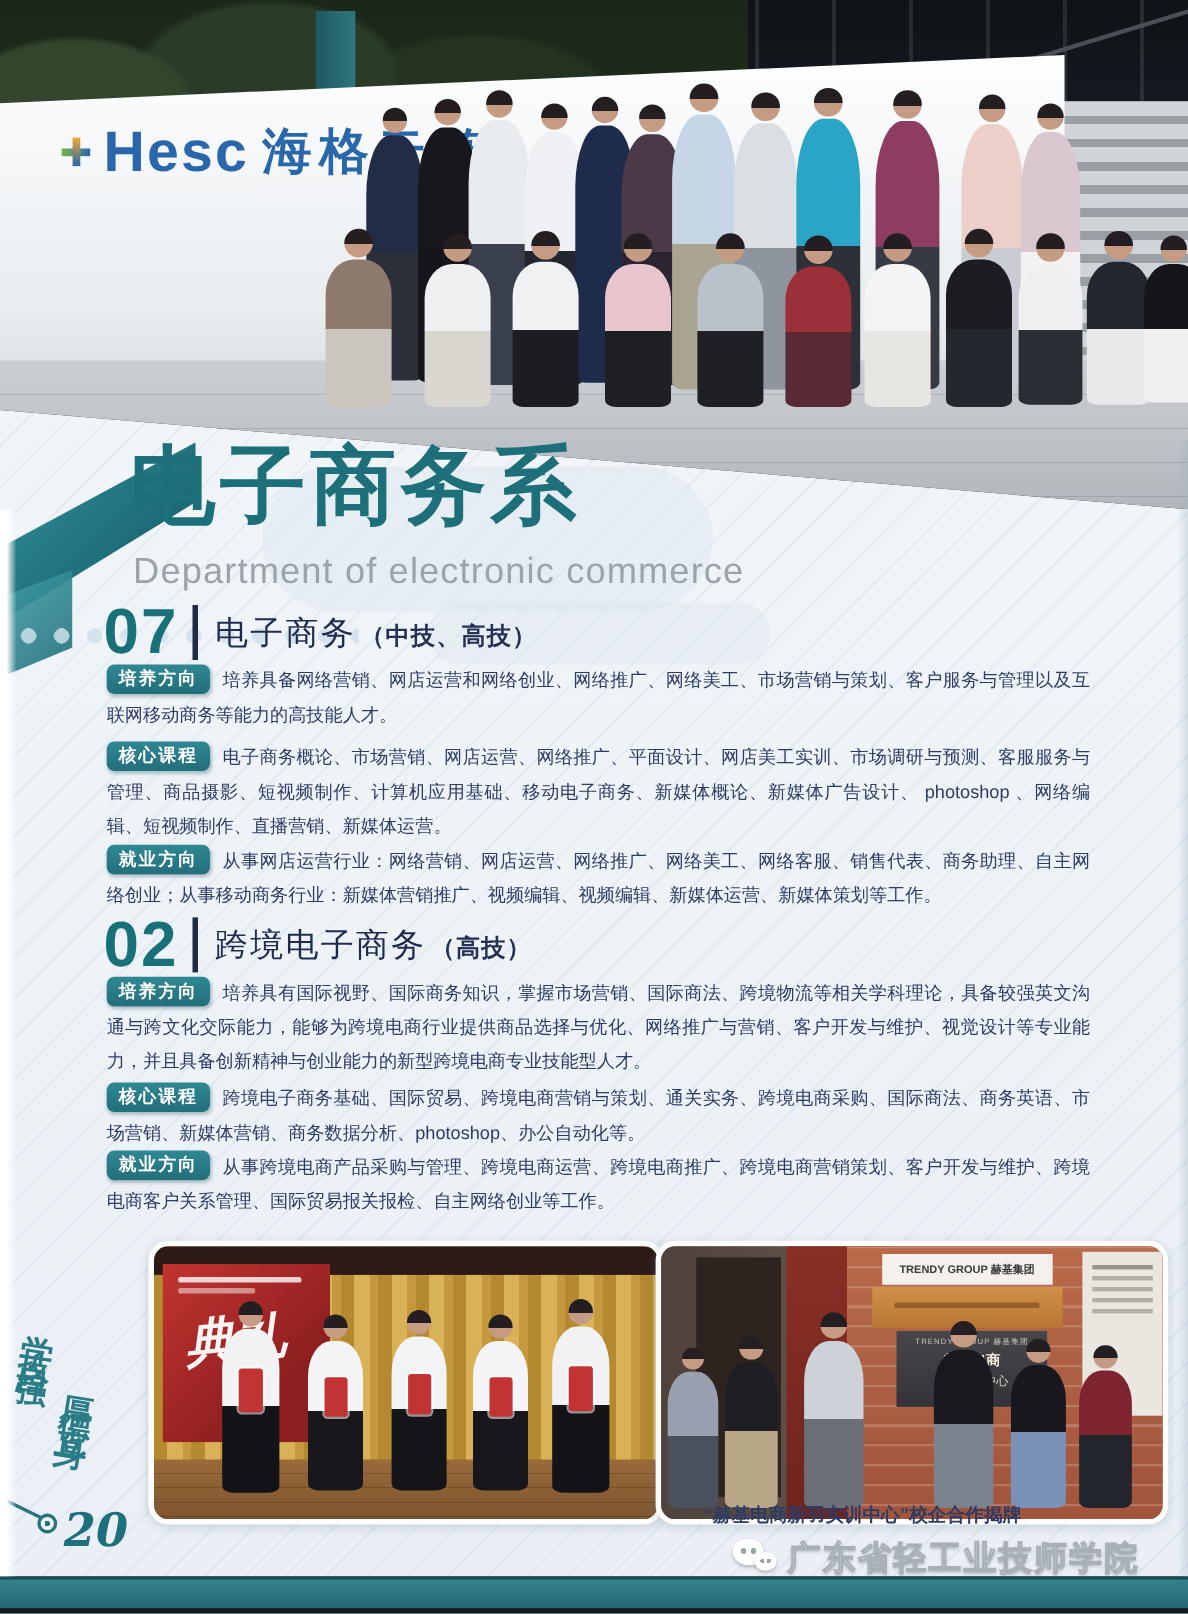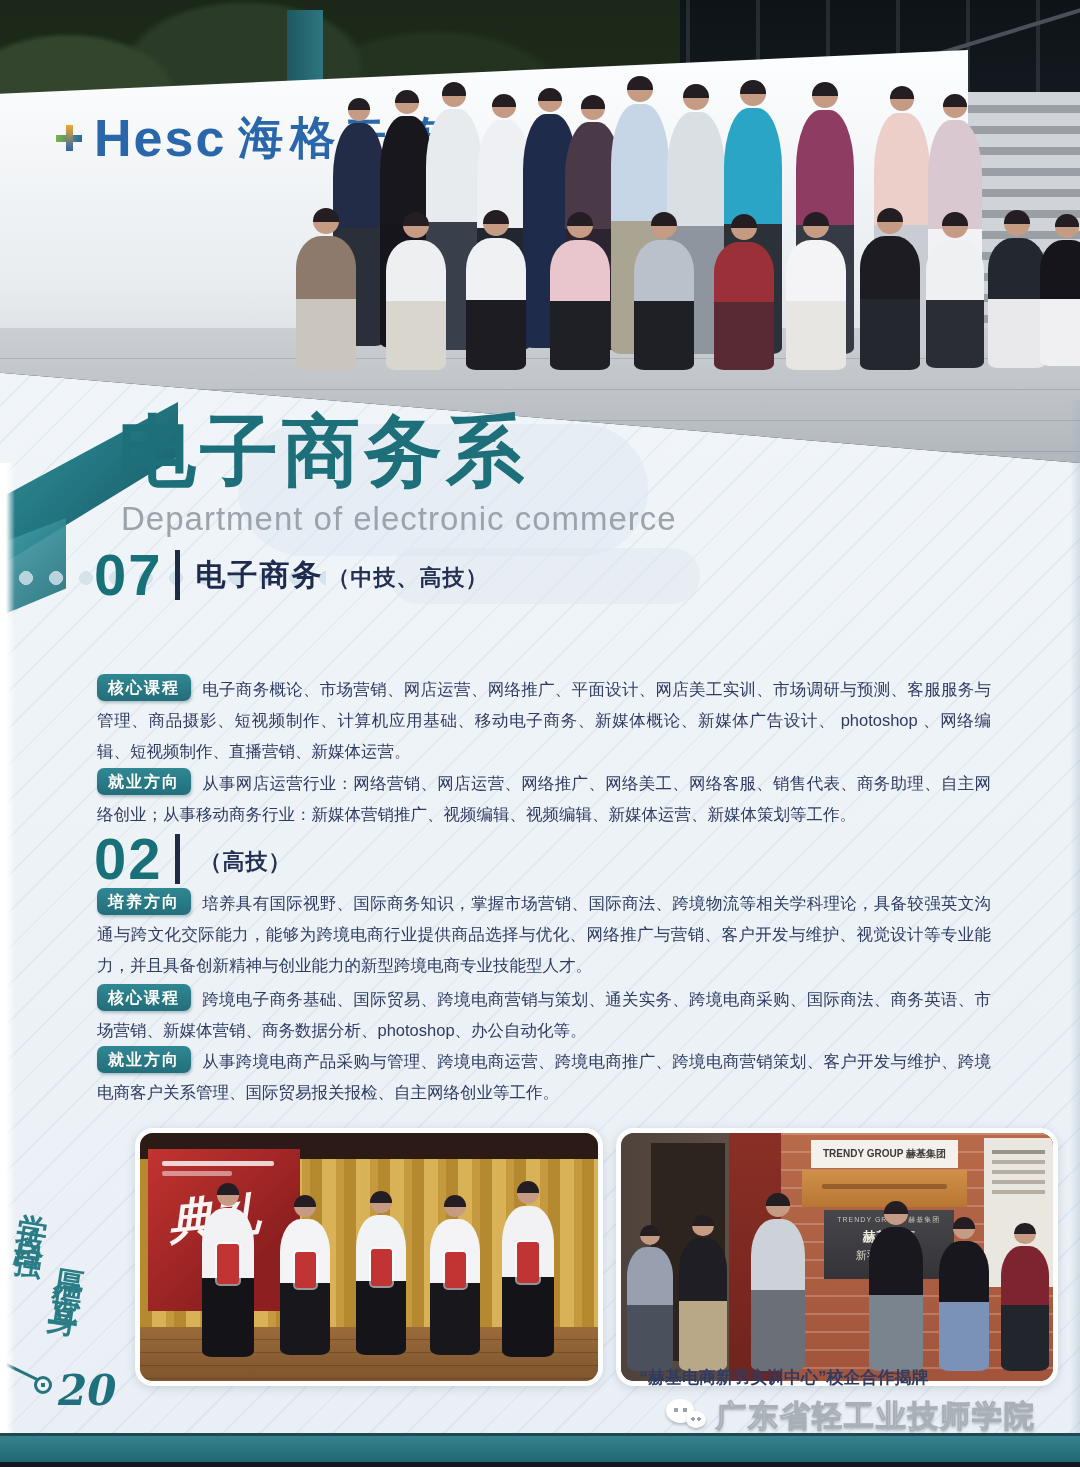--- a/index.html
+++ b/index.html
@@ -65,44 +65,44 @@
     clip-path:polygon(0 26%,100% 0,100% 72%,0 100%);}
   .dblob1{position:absolute;left:238px;top:424px;width:410px;height:132px;border-radius:70px;
     background:#dfe8f0;opacity:.55;}
   .dblob2{position:absolute;left:390px;top:548px;width:310px;height:56px;border-radius:30px;
     background:#dde7ee;opacity:.45;}
   .ddots{position:absolute;left:16px;top:560px;width:310px;height:28px;opacity:.85;
     background:radial-gradient(circle 7px at 10px 18px,#cfe0ea 99%,transparent 100%);
     background-size:30px 28px;background-repeat:repeat-x;}
 
   
-  .t-cn{position:absolute;left:118px;top:400px;margin:0;font-size:78px;font-weight:900;
+  .t-cn{position:absolute;left:118px;top:390px;margin:0;font-size:78px;font-weight:900;
     color:#1d6f7a;letter-spacing:4px;}
   .t-en{position:absolute;left:121px;top:488px;font-size:33px;color:#9ba3ab;
     letter-spacing:1px;font-weight:400;margin-top:12px;}
 
   .sec{position:absolute;left:94px;display:flex;align-items:center;height:62px;}
   .num{font-size:58px;font-weight:900;color:#187079;letter-spacing:2px;line-height:1;}
   .vbar{width:5px;height:50px;background:#1f2a44;margin:0 16px 0 12px;}
-  .sname{font-size:30px;font-weight:700;color:#1f2b4e;letter-spacing:2px;}
+  .sname{font-size:30px;font-weight:400;color:#1f2b4e;letter-spacing:2px;}
   .stag{font-size:22px;font-weight:700;color:#243155;margin-left:4px;padding-top:5px;letter-spacing:1px;}
 
   
   .blk{position:absolute;left:97px;width:894px;margin:0;font-size:16.5px;line-height:31px;
     color:#2e3c64;font-weight:500;text-align:justify;}
   .badge{display:inline-block;height:27px;line-height:27px;padding:0 11px;border-radius:7px;
     background:linear-gradient(180deg,#2f8893,#236e7a);color:#fff;font-size:16px;font-weight:700;
     margin-right:11px;vertical-align:2px;letter-spacing:2px;
     box-shadow:1px 2px 3px rgba(30,80,90,.3);}
 
   
   .photo{position:absolute;top:1112px;height:248px;border:5px solid #fdfdfe;border-radius:18px;
     overflow:hidden;box-shadow:0 2px 10px rgba(110,130,150,.28);}
   .ph-left{left:95px;width:458px;background:#c9a04a;}
-  .ph-right{left:576px;width:432px;background:#8a5a48;}
+  .ph-right{left:556px;width:432px;background:#8a5a48;padding-left:24px;}
   .st-top{position:absolute;left:0;top:0;width:100%;height:26px;background:#2b1a16;}
   .st-curtain{position:absolute;left:0;top:20px;width:100%;height:178px;
     background:repeating-linear-gradient(90deg,#b5892f 0 12px,#d9b258 12px 26px,#c59a3e 26px 34px);}
   .st-screen{position:absolute;left:8px;top:16px;width:152px;height:162px;
     background:linear-gradient(135deg,#c23430,#8e1f20 70%);}
   .sc-line1,.sc-line2{position:absolute;left:14px;width:112px;height:5px;border-radius:2px;
     background:rgba(255,255,255,.8);}
   .sc-line1{top:12px;} .sc-line2{top:22px;width:70px;opacity:.6;}
   .sc-word{position:absolute;left:20px;top:38px;font-size:46px;color:#fff;font-weight:700;
     font-family:"DejaVu Serif",serif;font-style:italic;transform:rotate(-6deg);opacity:.95;}
@@ -300,30 +300,34 @@
   <h1 class="t-cn">电子商务系</h1>
   <div class="t-en">Department of electronic commerce</div>
 
   <header class="sec" style="top:544px;">
     <span class="num">07</span>
     <span class="vbar"></span>
     <span class="sname">电子商务</span>
     <span class="stag">（中技、高技）</span>
   </header>
 
+  <p class="blk" style="top:604px;">
+    <span class="badge">培养方向</span><span>培养具备网络营销、网店运营和网络创业、网络推广、网络美工、市场营销与策划、客户服务与管理以及互联网移动商务等能力的高技能人才。</span>
+  </p>
   <p class="blk" style="top:674px;">
     <span class="badge">核心课程</span><span>电子商务概论、市场营销、网店运营、网络推广、平面设计、网店美工实训、市场调研与预测、客服服务与管理、商品摄影、短视频制作、计算机应用基础、移动电子商务、新媒体概论、新媒体广告设计、 photoshop 、网络编辑、短视频制作、直播营销、新媒体运营。</span>
   </p>
   <p class="blk" style="top:768px;">
     <span class="badge">就业方向</span><span>从事网店运营行业：网络营销、网店运营、网络推广、网络美工、网络客服、销售代表、商务助理、自主网络创业；从事移动商务行业：新媒体营销推广、视频编辑、视频编辑、新媒体运营、新媒体策划等工作。</span>
   </p>
 
   <header class="sec" style="top:828px;">
     <span class="num">02</span>
     <span class="vbar"></span>
+    <span class="sname">跨境电子商务</span>
     <span class="stag">（高技）</span>
   </header>
 
   <p class="blk" style="top:888px;">
     <span class="badge">培养方向</span><span>培养具有国际视野、国际商务知识，掌握市场营销、国际商法、跨境物流等相关学科理论，具备较强英文沟通与跨文化交际能力，能够为跨境电商行业提供商品选择与优化、网络推广与营销、客户开发与维护、视觉设计等专业能力，并且具备创新精神与创业能力的新型跨境电商专业技能型人才。</span>
   </p>
   <p class="blk" style="top:984px;">
     <span class="badge">核心课程</span><span>跨境电子商务基础、国际贸易、跨境电商营销与策划、通关实务、跨境电商采购、国际商法、商务英语、市场营销、新媒体营销、商务数据分析、photoshop、办公自动化等。</span>
   </p>
   <p class="blk" style="top:1046px;">

